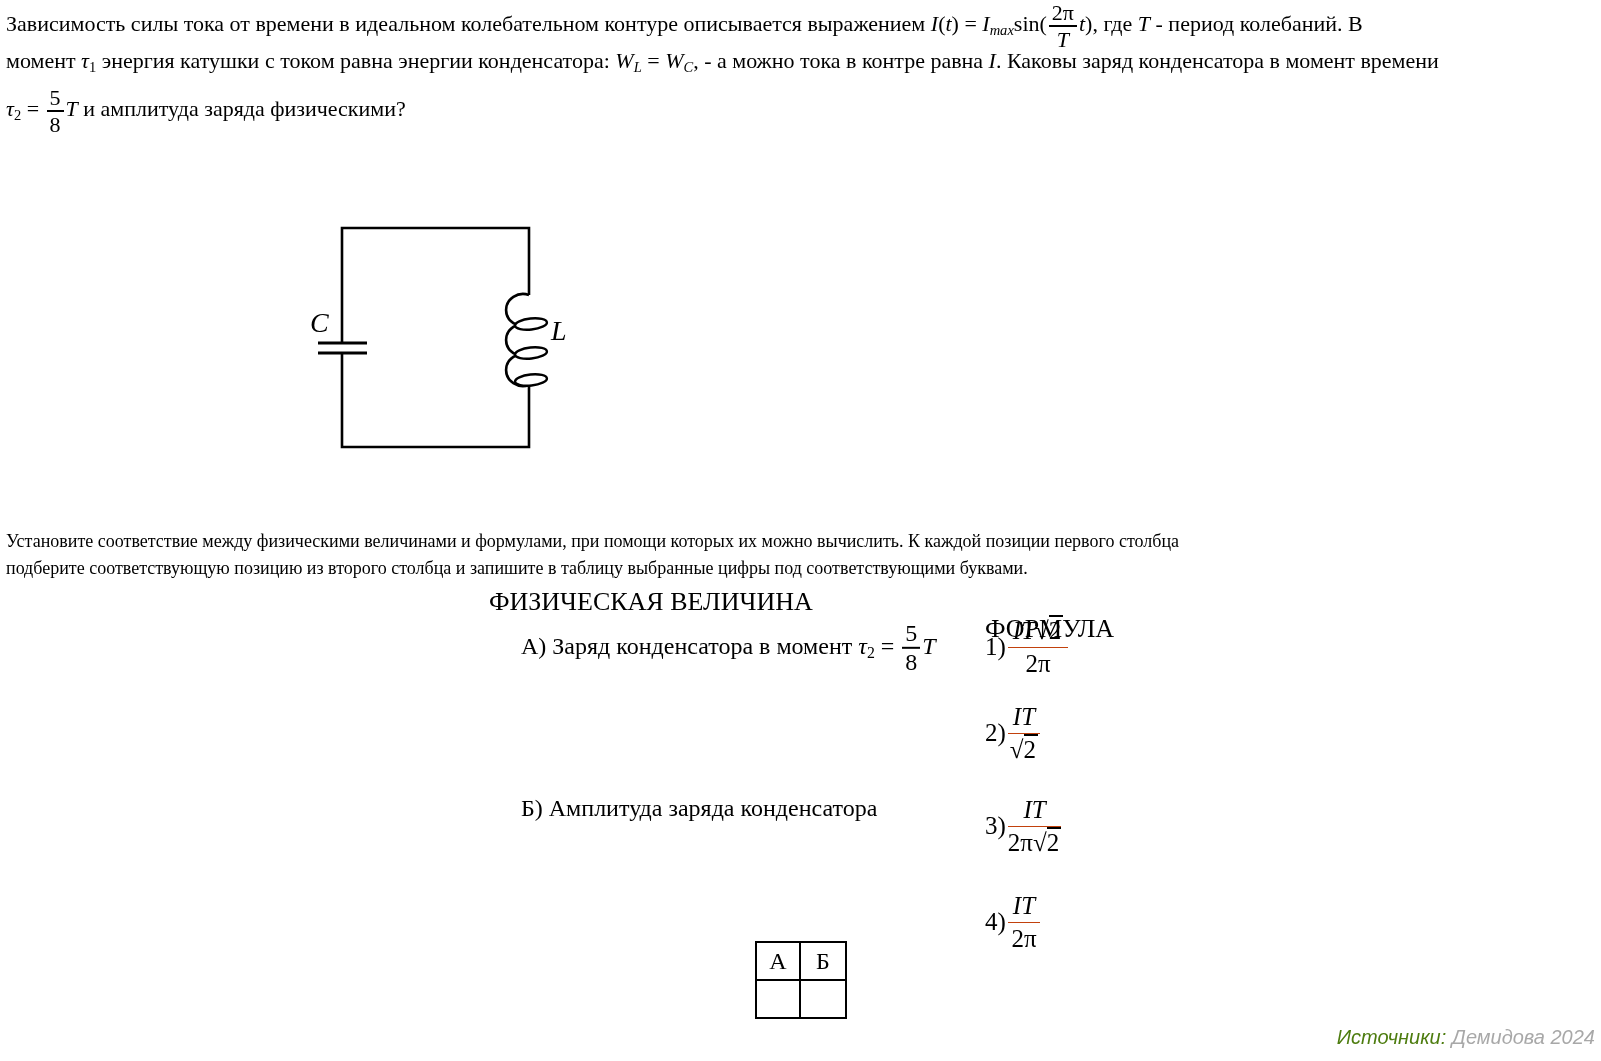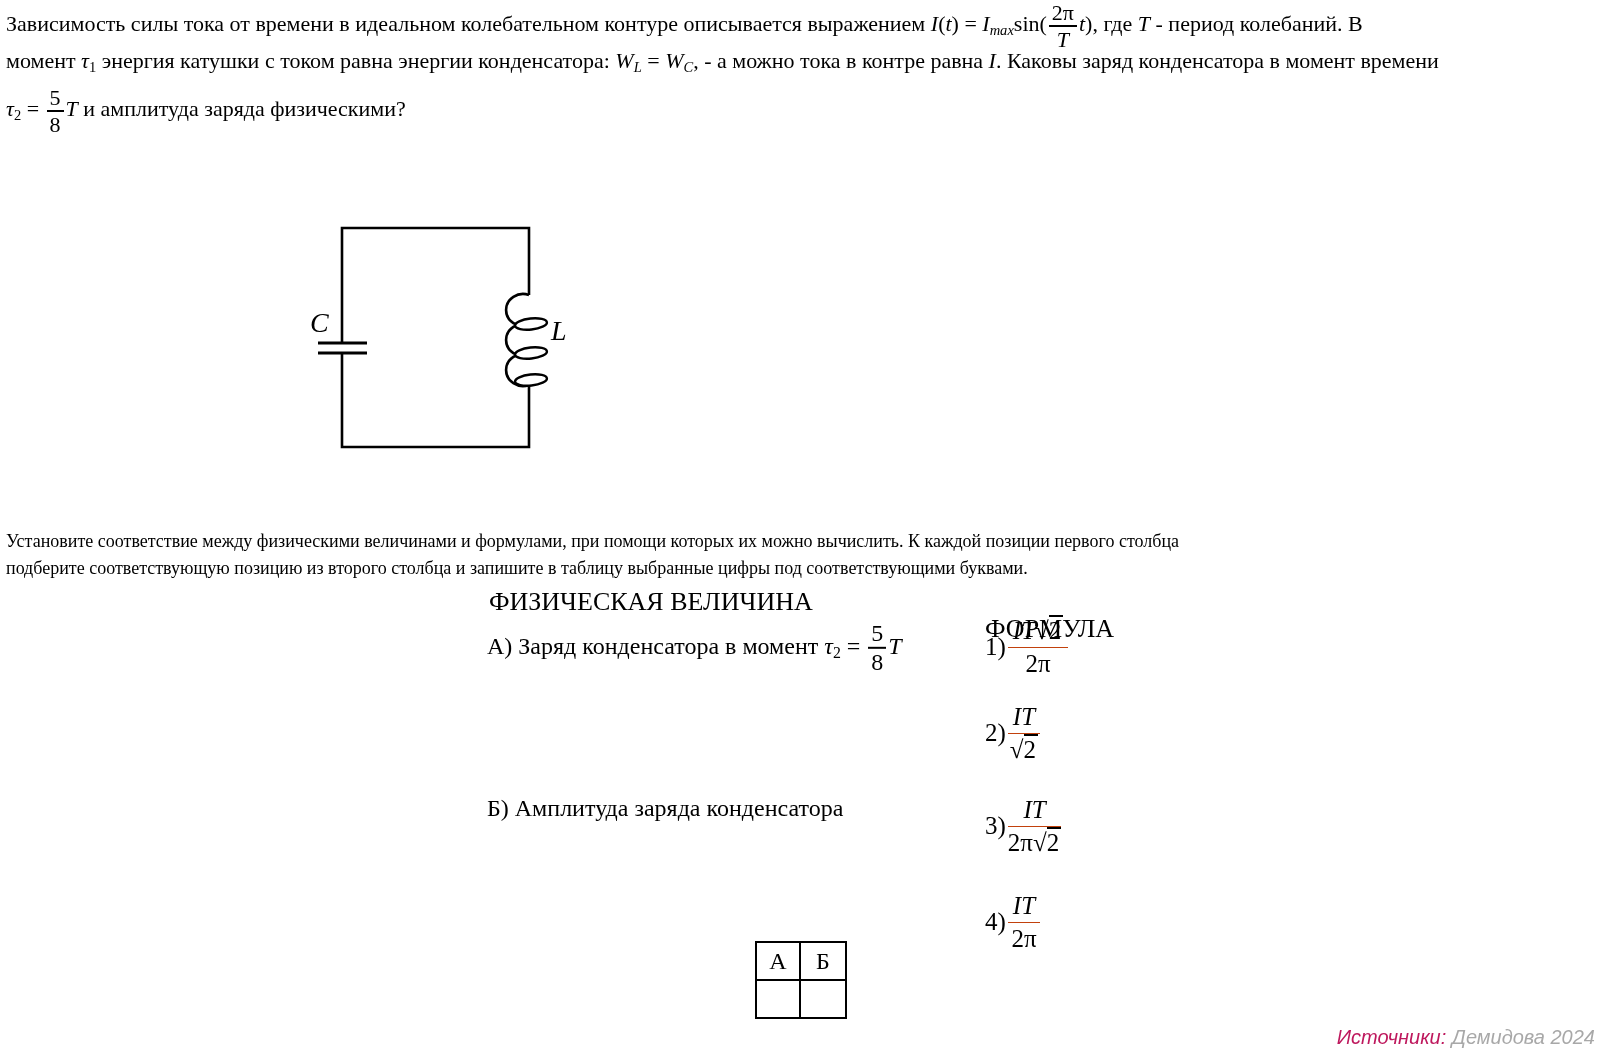--- a/index.html
+++ b/index.html
@@ -17,38 +17,38 @@
   .ifrac{display:inline-block;vertical-align:middle;text-align:center;line-height:1.05;margin:0 2px;}
   .ifrac .fnum{display:block;border-bottom:2px solid #000;padding:0 3px 1px;}
   .ifrac .fden{display:block;padding-top:1px;}
   
   .circuit{position:absolute;left:300px;top:210px;}
   .circuit text{font-family:"Liberation Serif","DejaVu Serif",serif;font-style:italic;font-size:28px;fill:#000;}
   
   .instr-line{position:absolute;left:6px;white-space:nowrap;font-size:18px;line-height:27px;}
   
   .col-header{position:absolute;font-size:26px;line-height:1;white-space:nowrap;}
-  .match-item{position:absolute;transform:translateY(-50%);white-space:nowrap;font-size:24px;}
+  .match-item{position:absolute;transform:translateY(-50%);white-space:nowrap;font-size:24px;margin-left:34px;}
   .formula{position:absolute;left:985px;transform:translateY(-50%);white-space:nowrap;font-size:25px;}
   .flabel{vertical-align:middle;}
   .dfrac{display:inline-block;vertical-align:middle;text-align:center;line-height:1.1;margin-left:2px;}
   .dfrac .fnum{display:block;border-bottom:1px solid #c2410c;padding:0 5px 2px;}
   .dfrac .fden{display:block;padding-top:2px;}
   .sqrt{font-style:normal;}
   .rad{border-top:2px solid #000;padding:0 2px 0 0;}
   
   .ans-table{position:absolute;left:755px;top:941px;border:2px solid #000;display:grid;
     grid-template-columns:44px 44px;grid-template-rows:38px 36px;}
   .ans-cell{display:flex;align-items:center;justify-content:center;font-size:24px;}
   .ans-cell.c-a{border-right:2px solid #000;}
   .ans-cell.hdr{border-bottom:2px solid #000;}
   
   .source{position:absolute;right:6px;top:1026px;font-family:"Liberation Sans","DejaVu Sans",sans-serif;
     font-style:italic;font-size:20px;white-space:nowrap;}
-  .source .lbl{color:#be185d;margin-left:29px;}
+  .source .lbl{color:#4d7c0f;margin-left:29px;}
   .source .val{color:#a8a8a8;}
 </style>
 </head>
 <body>
 
 <div>
   <div class="pline" style="top:1px">
     <span>Зависимость силы тока от времени в идеальном колебательном контуре описывается выражением </span><span class="it">I</span><span>(</span><span class="it">t</span><span>) = </span><span class="it">I</span><span class="msub-it">max</span><span>sin(</span><span class="ifrac"><span class="fnum">2π</span><span class="fden it">T</span></span><span class="it">t</span><span>), где </span><span class="it">T</span><span> - период колебаний. В</span>
   </div>
   <div class="pline" style="top:47px">

